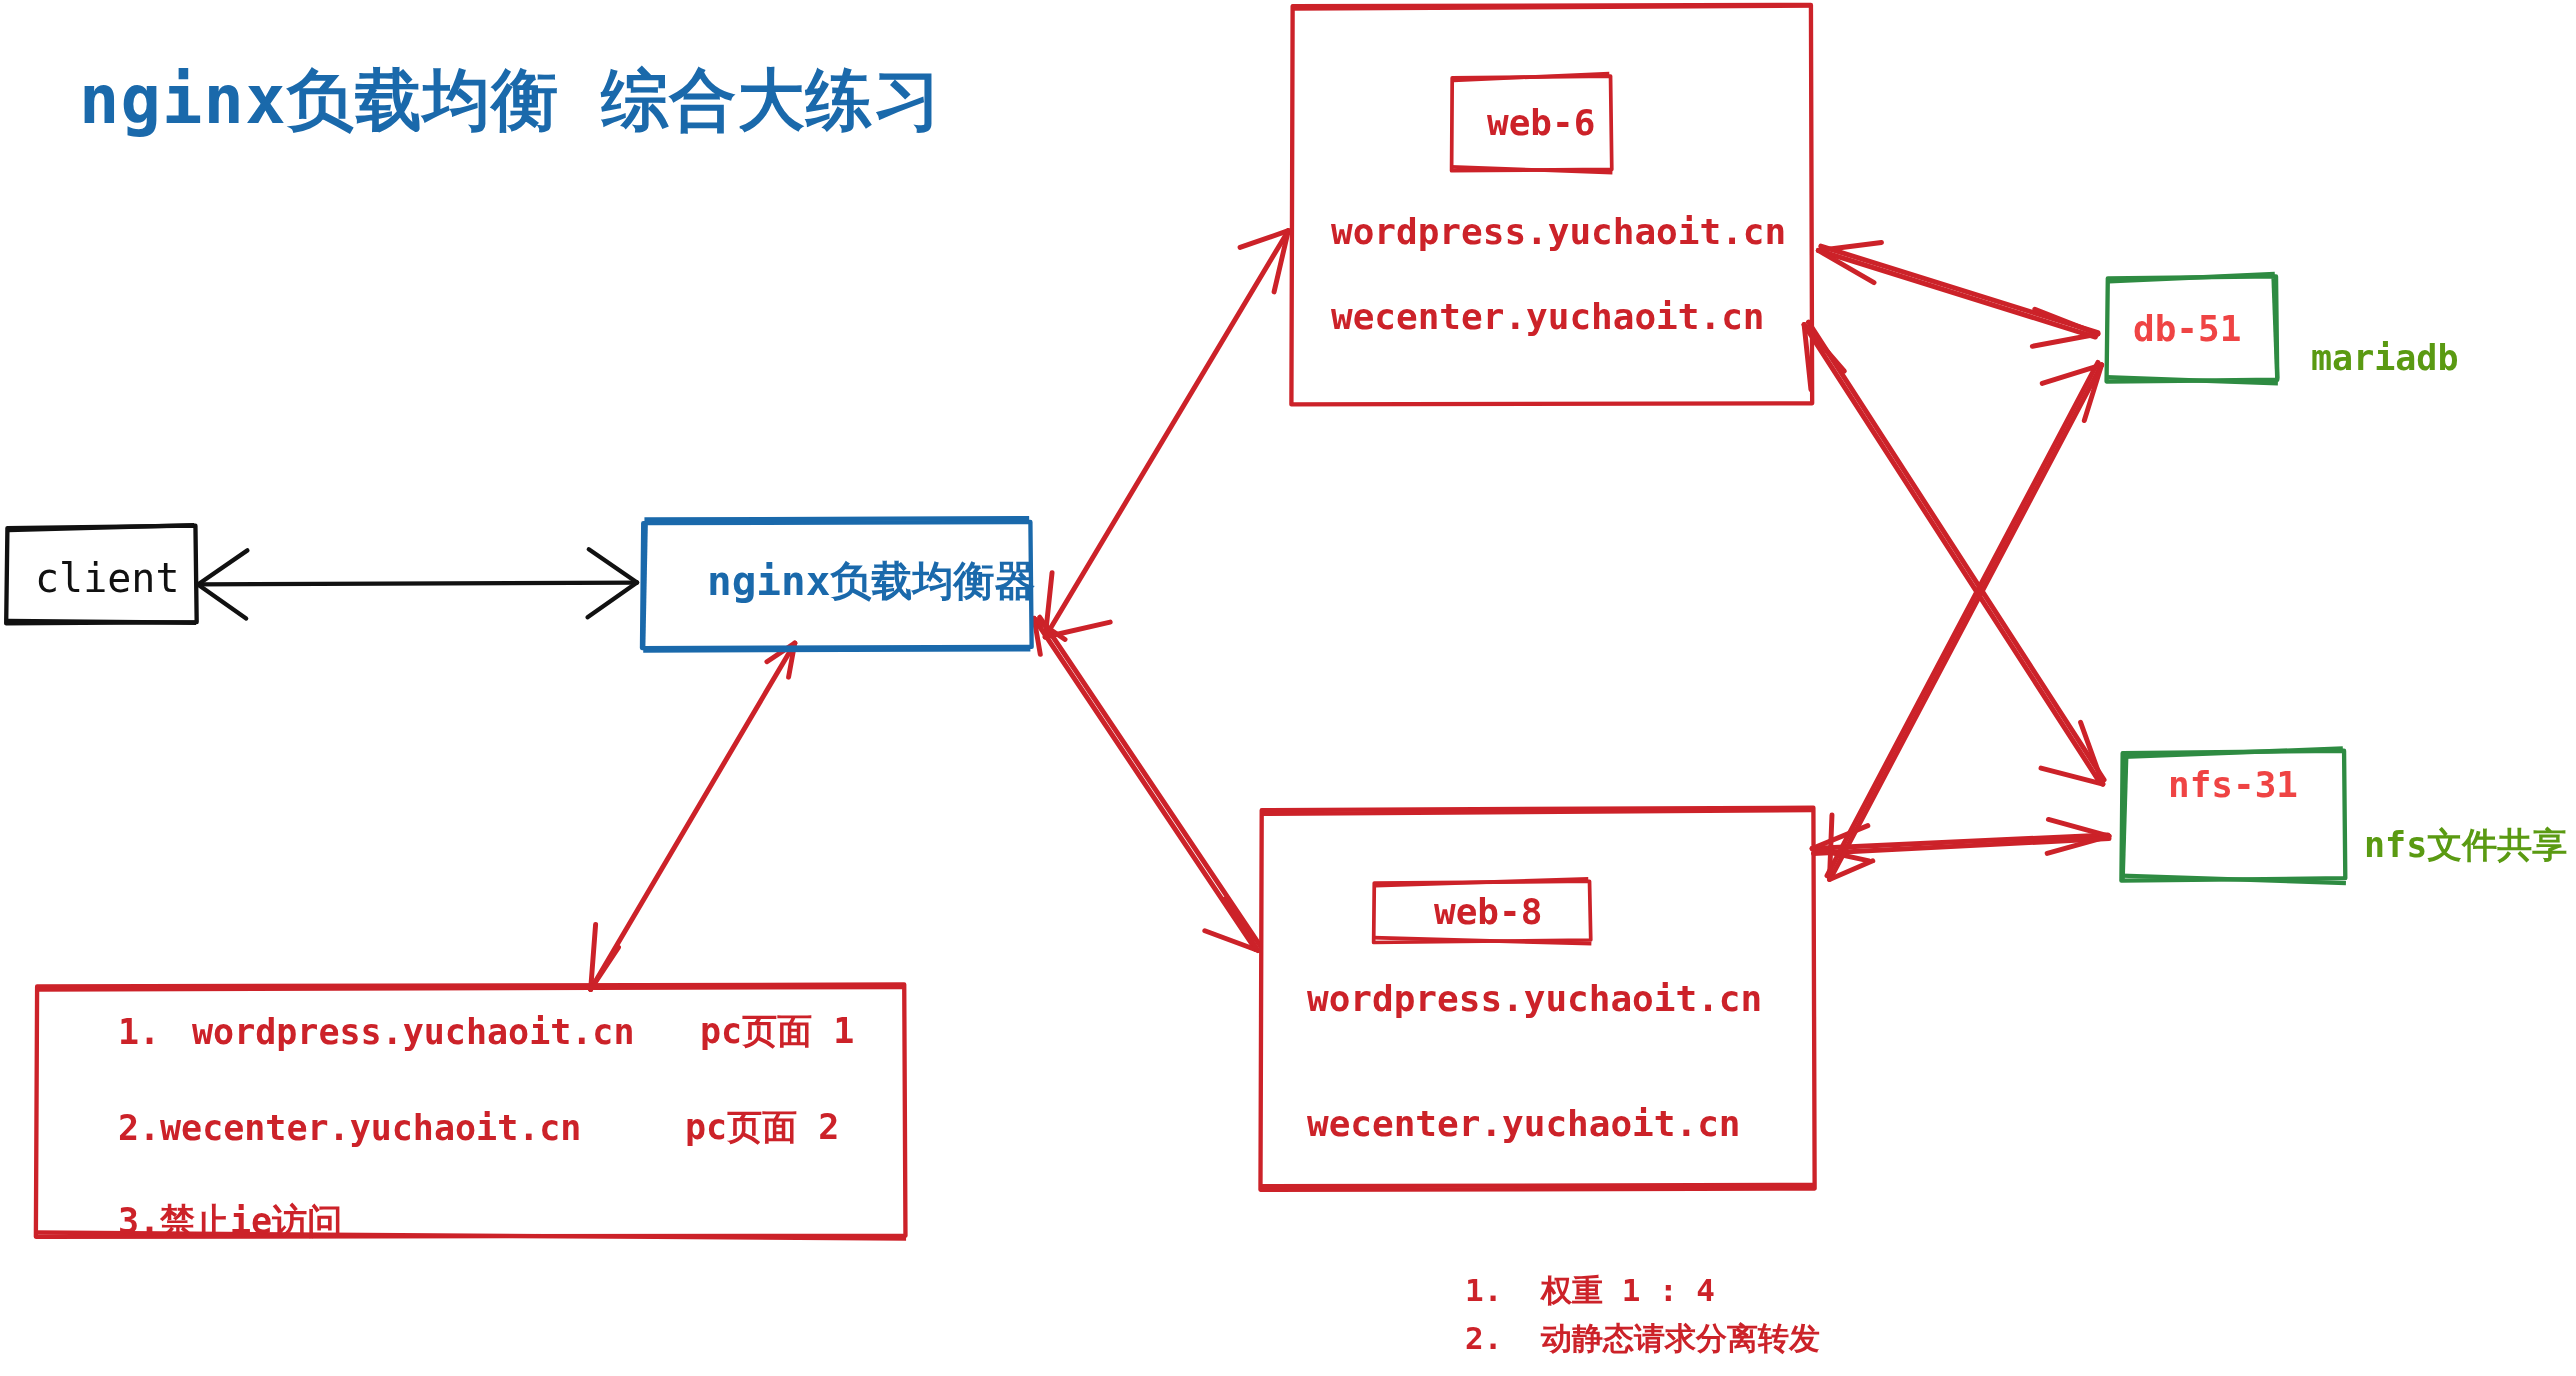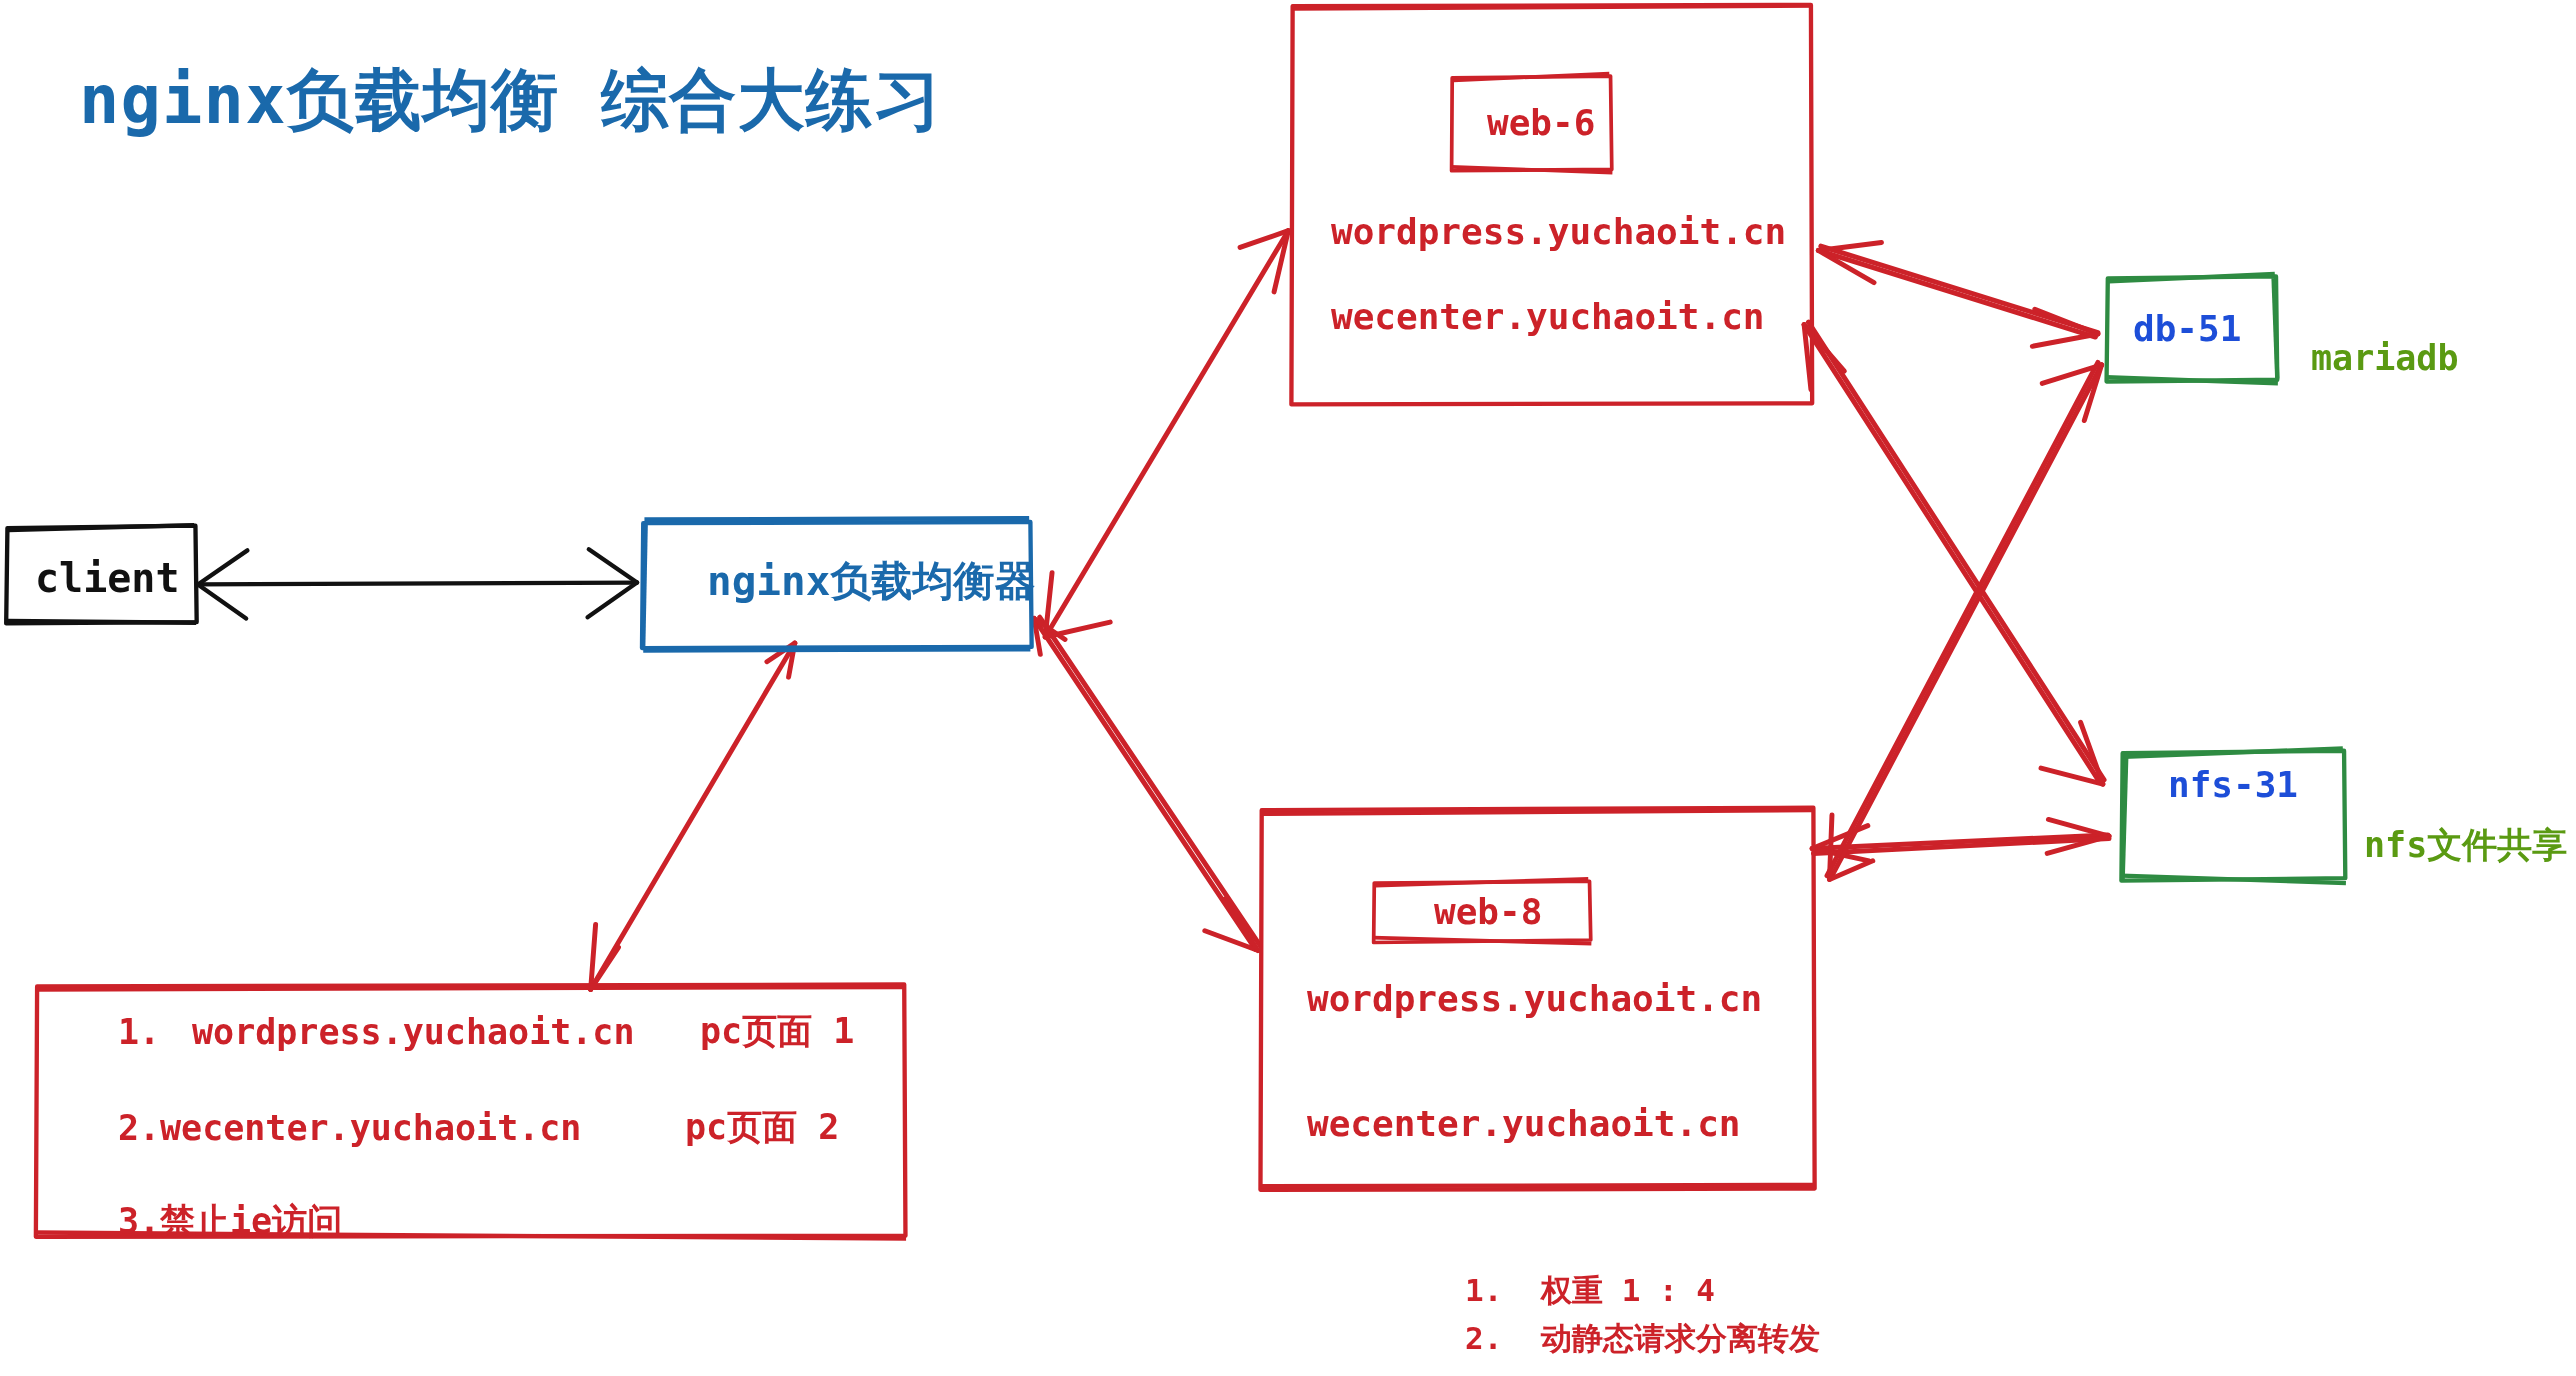--- a/index.html
+++ b/index.html
@@ -3,24 +3,24 @@
 <meta charset="utf-8">
 <style>
   html,body{margin:0;padding:0;background:#ffffff;}
   body{width:2576px;height:1376px;overflow:hidden;
        font-family:"DejaVu Sans Mono","Liberation Mono",monospace;}
   #stage{position:relative;width:2301px;height:1376px;background:#fff;}
   svg.layer{position:absolute;left:0;top:0;width:2576px;height:1376px;}
   .lbl{position:absolute;white-space:pre;line-height:1.05;}
 
   .t-title{color:#1a69ab;font-size:67px;font-weight:700;letter-spacing:1.2px;}
-  .t-client{color:#111111;font-size:40px;font-weight:700;}
+  .t-client{color:#111111;font-size:40px;font-weight:400;}
   .t-lb{color:#1a69ab;font-size:41px;font-weight:700;}
   .t-red{color:#cc2229;}
-  .t-green-dark{color:#1d4ed8;font-weight:700;}
+  .t-green-dark{color:#ef4444;font-weight:700;}
   .t-green-olive{color:#5a9a12;font-weight:700;}
 
   .box-title{font-size:36px;font-weight:700;}
   .box-line{font-size:36px;font-weight:700;}
   .note-line{font-size:35px;font-weight:700;}
   .req-line{font-size:31px;font-weight:700;}
   .side-lbl{font-size:35px;margin-top:28px;}
 </style>
 </head>
 <body>

